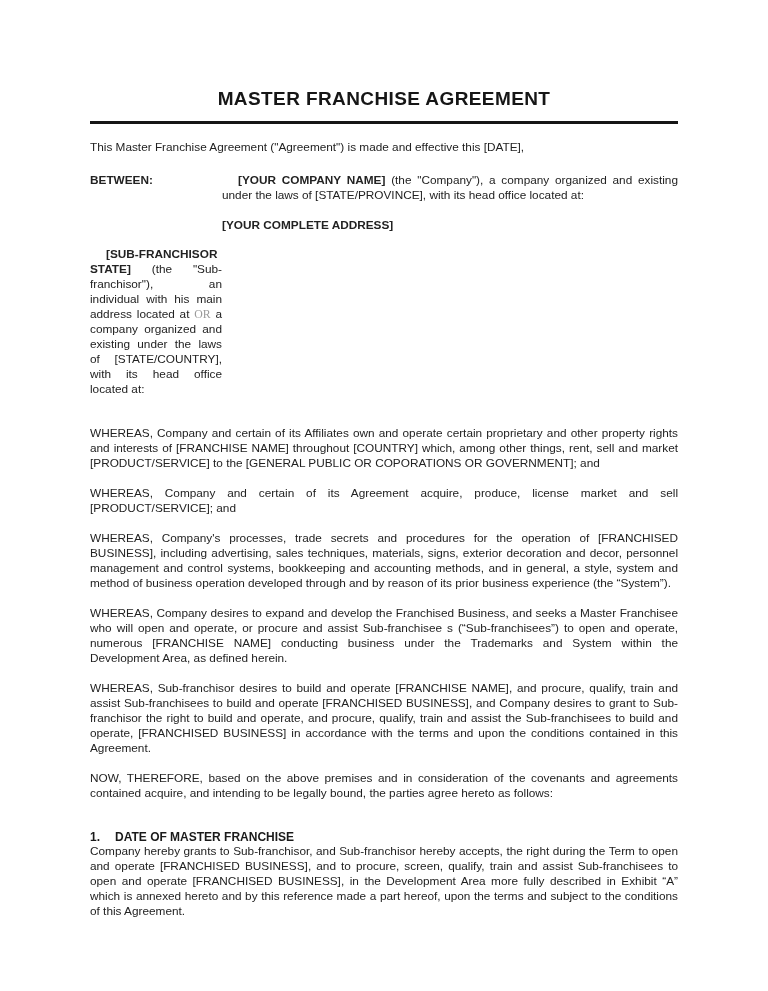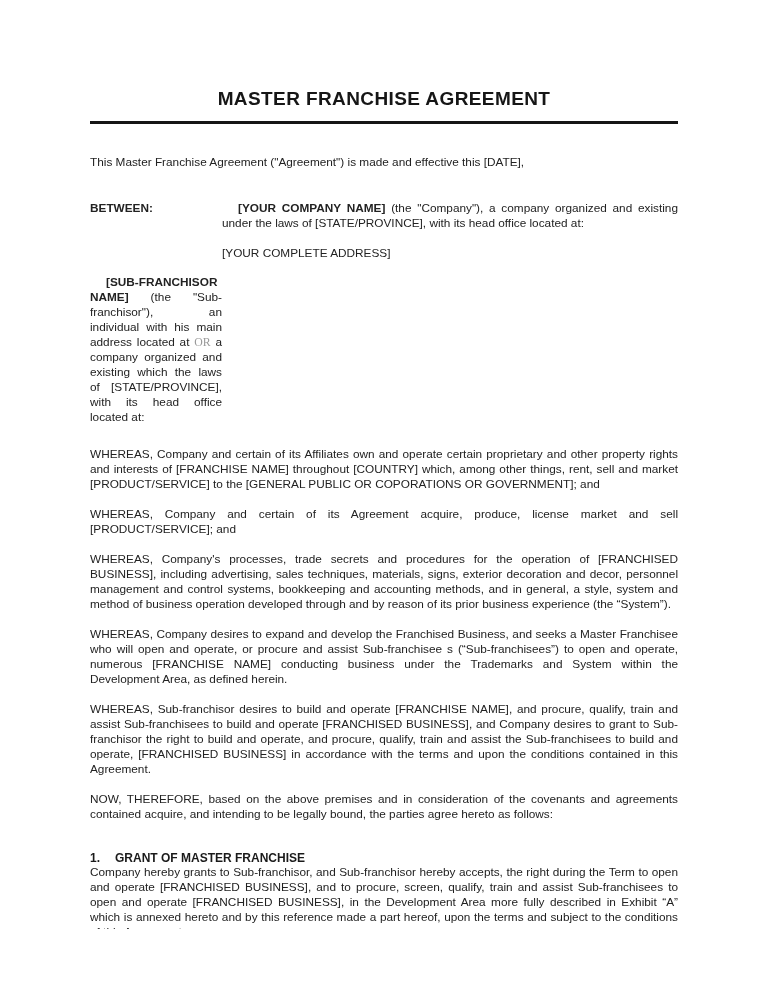--- a/index.html
+++ b/index.html
@@ -28,45 +28,46 @@
     background: #151515;
     margin-top: 11px;
     border: none;
   }
   .body-text {
     font-size: 11.8px;
     line-height: 15px;
     color: #222222;
   }
   .intro {
-    margin-top: 31px;
+    margin-top: 16px;
   }
   .parties {
-    margin-top: 31px;
+    margin-top: 18px;
   }
   .party-row {
     display: grid;
     grid-template-columns: 132px 1fr;
   }
   .party-row + .party-row {
     margin-top: 14px;
   }
   .party-label {
     font-weight: bold;
   }
   .party-text {
     text-align: justify;
   }
   .party-address {
     margin-top: 15px;
+    font-weight: bold;
   }
   .bold { font-weight: bold; padding-left: 16px; }
   .muted-or { color: #9a9a9a; font-family: Liberation Serif, serif; }
   .recitals {
-    margin-top: 22px;
+    margin-top: 29px;
   }
   .para {
     text-align: justify;
     margin-bottom: 15px;
   }
   .section-heading {
     margin-top: 29px;
     font-weight: bold;
     font-size: 12px;
     color: #1a1a1a;
@@ -108,38 +109,38 @@
         <div class="party-text">
           <span class="bold">[YOUR COMPANY NAME]</span><span> (the "Company"), a company organized and existing under the laws of [STATE/PROVINCE], with its head office located at:</span>
         </div>
         <div class="party-address">[YOUR COMPLETE ADDRESS]</div>
       </div>
     </div>
 
     <div class="party-row">
       <div>
         <div class="party-text">
-          <span class="bold">[SUB-FRANCHISOR NAME]</span><span> (the "Sub-franchisor"), an individual with his main address located at </span><span class="muted-or">OR</span><span> a company organized and existing which the laws of [STATE/PROVINCE], with its head office located at:</span>
+          <span class="bold">[SUB-FRANCHISOR STATE]</span><span> (the "Sub-franchisor"), an individual with his main address located at </span><span class="muted-or">OR</span><span> a company organized and existing under the laws of [STATE/COUNTRY], with its head office located at:</span>
         </div>
       </div>
     </div>
 
   </div>
 
   <div class="recitals body-text">
     <p class="para">WHEREAS, Company and certain of its Affiliates own and operate certain proprietary and other property rights and interests of [FRANCHISE NAME] throughout [COUNTRY] which, among other things, rent, sell and market [PRODUCT/SERVICE] to the [GENERAL PUBLIC OR COPORATIONS OR GOVERNMENT]; and</p>
     <p class="para">WHEREAS, Company and certain of its Agreement acquire, produce, license market and sell [PRODUCT/SERVICE]; and</p>
     <p class="para">WHEREAS, Company's processes, trade secrets and procedures for the operation of [FRANCHISED BUSINESS], including advertising, sales techniques, materials, signs, exterior decoration and decor, personnel management and control systems, bookkeeping and accounting methods, and in general, a style, system and method of business operation developed through and by reason of its prior business experience (the “System”).</p>
     <p class="para">WHEREAS, Company desires to expand and develop the Franchised Business, and seeks a Master Franchisee who will open and operate, or procure and assist Sub-franchisee s (“Sub-franchisees”) to open and operate, numerous [FRANCHISE NAME] conducting business under the Trademarks and System within the Development Area, as defined herein.</p>
     <p class="para">WHEREAS, Sub-franchisor desires to build and operate [FRANCHISE NAME], and procure, qualify, train and assist Sub-franchisees to build and operate [FRANCHISED BUSINESS], and Company desires to grant to Sub-franchisor the right to build and operate, and procure, qualify, train and assist the Sub-franchisees to build and operate, [FRANCHISED BUSINESS] in accordance with the terms and upon the conditions contained in this Agreement.</p>
     <p class="para">NOW, THEREFORE, based on the above premises and in consideration of the covenants and agreements contained acquire, and intending to be legally bound, the parties agree hereto as follows:</p>
   </div>
 
   <div class="section-heading">
-    <span class="section-number">1.</span><span>GRANT OF MASTER FRANCHISE</span>
+    <span class="section-number">1.</span><span>DATE OF MASTER FRANCHISE</span>
   </div>
 
   <p class="body-text section-body">Company hereby grants to Sub-franchisor, and Sub-franchisor hereby accepts, the right during the Term to open and operate [FRANCHISED BUSINESS], and to procure, screen, qualify, train and assist Sub-franchisees to open and operate [FRANCHISED BUSINESS], in the Development Area more fully described in Exhibit “A” which is annexed hereto and by this reference made a part hereof, upon the terms and subject to the conditions of this Agreement.</p>
 
   <div class="footer">
     <span>Page 1 of 24</span>
     <span>Master Franchise Agreement</span>
   </div>
 
 </div>

